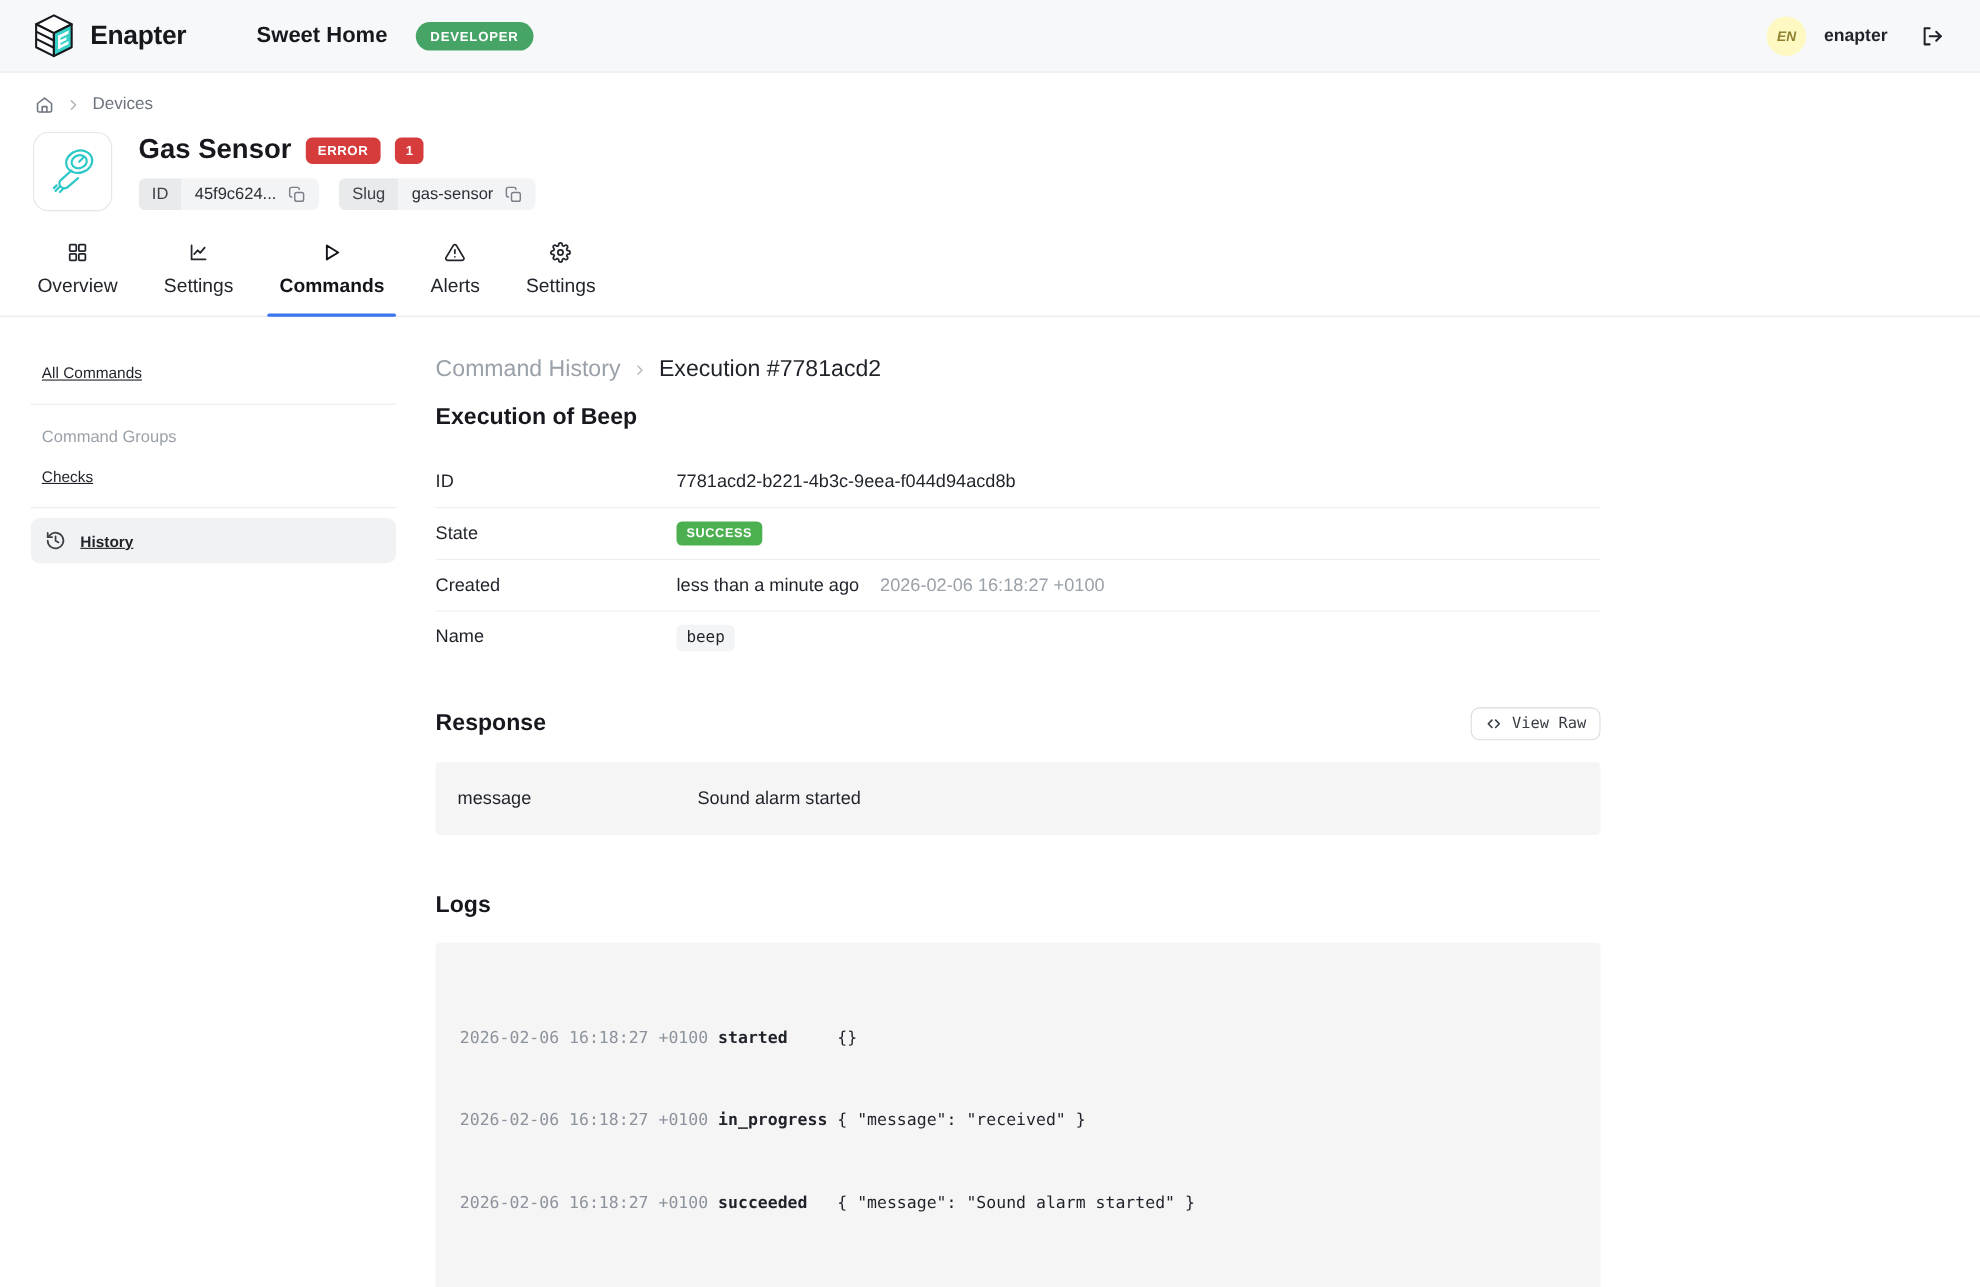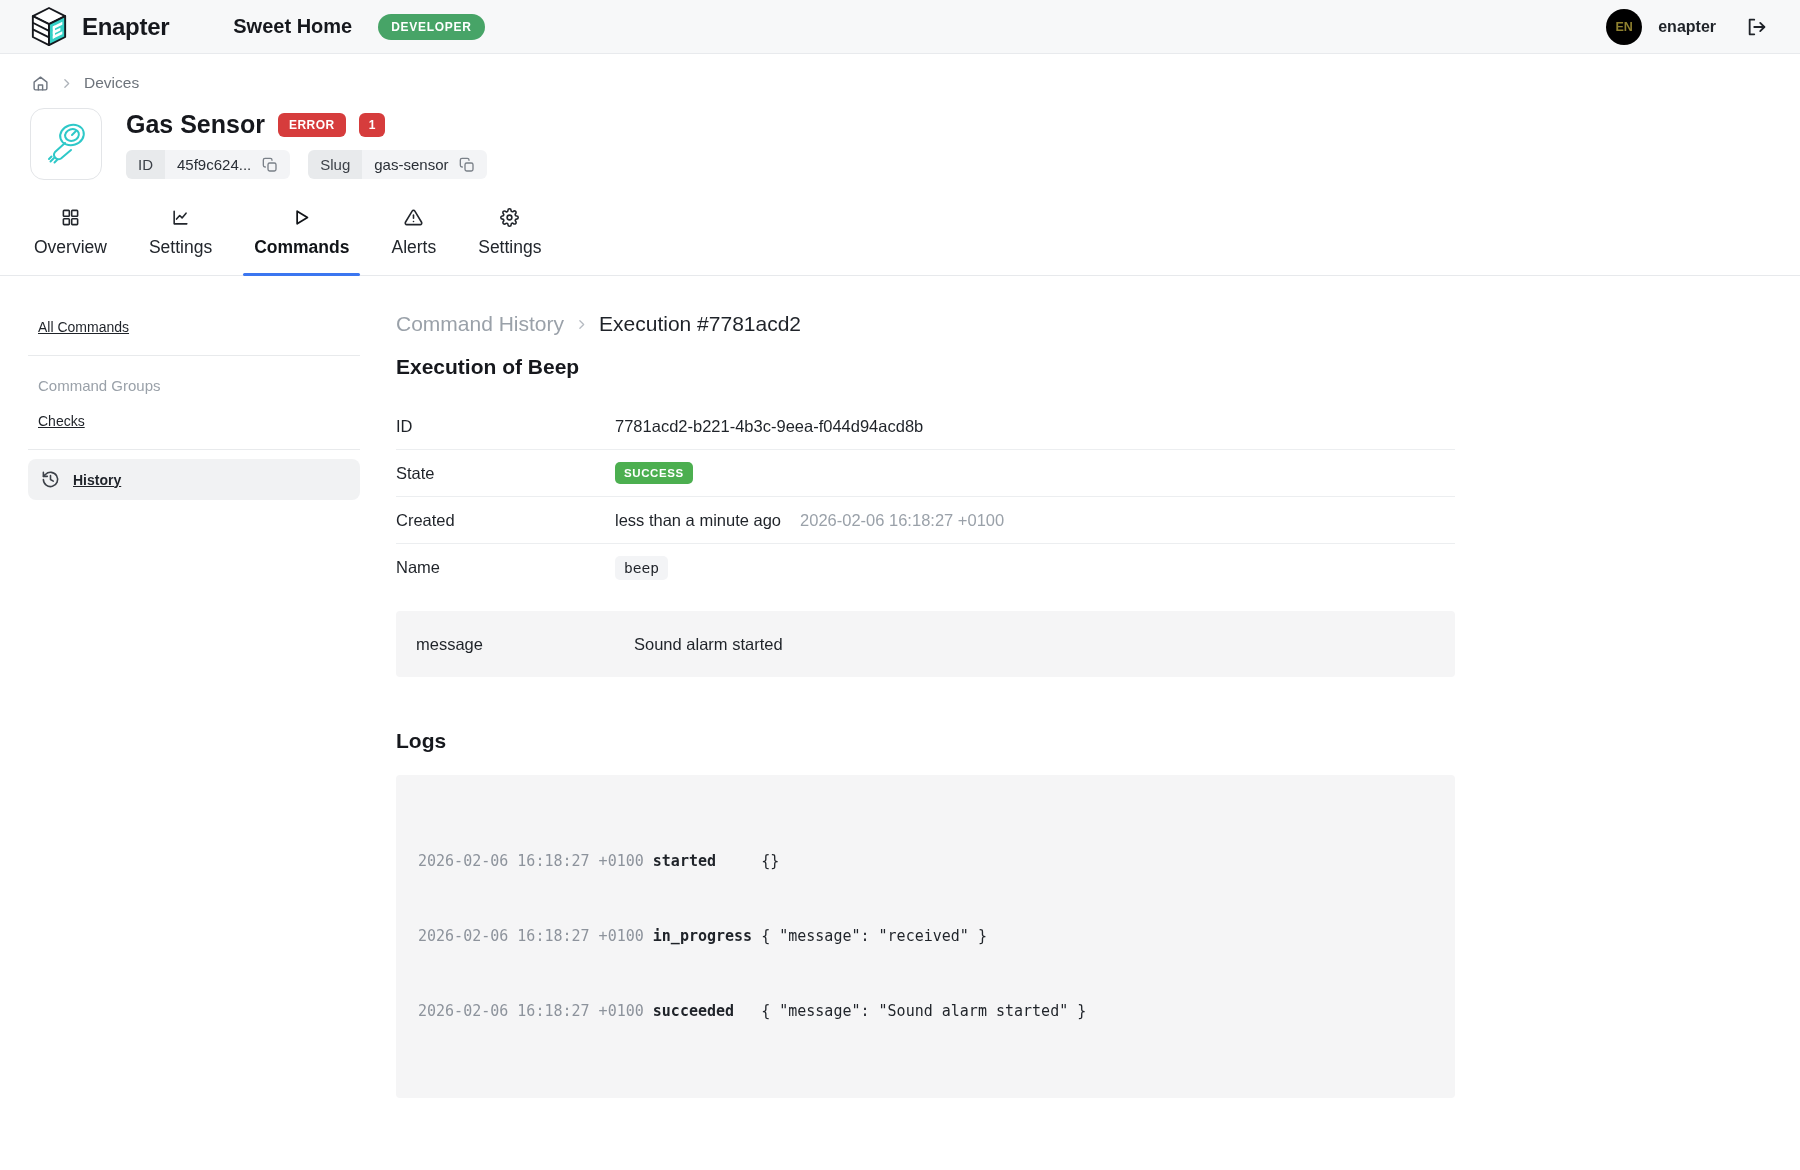--- a/index.html
+++ b/index.html
@@ -1,27 +1,27 @@
 <!DOCTYPE html>
 <html><head>
 <meta charset="utf-8">
 <style>
   * { margin:0; padding:0; box-sizing:border-box; }
   html,body { width:1800px; height:1170px; }
   body { font-family:"Liberation Sans",sans-serif; background:#ffffff; color:#1f2329; }
   svg { display:block; }
 
   
-  .topbar { height:54px; background:#f7f8f9; border-bottom:1px solid #e8eaed; display:flex; align-items:center; padding:0 30px; }
+  .topbar { height:66px; background:#f7f8f9; border-bottom:1px solid #e8eaed; display:flex; align-items:center; padding:0 30px; }
   .brand { display:flex; align-items:center; gap:14px; cursor:pointer; }
   .brand-name { font-size:24px; font-weight:700; letter-spacing:-0.3px; color:#16181d; }
   .site-name { font-size:20px; font-weight:700; margin-left:64px; color:#16181d; }
   .role-badge { margin-left:26px; background:#47a467; color:#fff; font-size:12px; font-weight:700; letter-spacing:0.7px; padding:6px 13px; border-radius:14px; }
   .topbar-right { margin-left:auto; display:flex; align-items:center; }
-  .avatar { width:36px; height:36px; border-radius:50%; background:#000000; color:#8f812f; display:flex; align-items:center; justify-content:center; font-size:12.5px; font-weight:700; cursor:pointer; }
+  .avatar { width:36px; height:36px; border-radius:50%; background:#fef9c3; color:#8f812f; display:flex; align-items:center; justify-content:center; font-size:12.5px; font-weight:700; cursor:pointer;font-style:italic; }
   .user-name { font-size:16px; font-weight:600; margin-left:16px; }
   .logout-btn { margin-left:28px; background:none; border:none; cursor:pointer; padding:2px; }
 
   
   .breadcrumb { display:flex; align-items:center; gap:11px; padding:20px 0 0 32px; font-size:15.5px; color:#8b9199; }
   .breadcrumb .crumb-link { color:#6d737b; cursor:pointer; }
 
   
   .device-header { display:flex; gap:24px; padding:16px 0 0 30px; }
   .device-icon-card { width:72px; height:72px; border:1px solid #e3e5e8; border-radius:14px; background:#fff; display:flex; align-items:center; justify-content:center; }
@@ -285,20 +285,32 @@
         </div>
       </div>
       <div class="detail-row no-border">
         <div class="detail-label">Name</div>
         <div class="detail-value">
           <span class="name-chip">beep</span>
         </div>
       </div>
     </div>
 
+    <div class="section-head">
+      <h3 class="section-title">Response</h3>
+      <button class="view-raw">
+        <span>
+          <svg width="16" height="16" viewBox="0 0 24 24" fill="none" stroke="#383d44" stroke-width="2.2" stroke-linecap="round" stroke-linejoin="round">
+            <polyline points="9.5 7 4.5 12 9.5 17"></polyline>
+              <polyline points="14.5 7 19.5 12 14.5 17"></polyline>
+          </svg>
+        </span>
+        <span>View Raw</span>
+      </button>
+    </div>
     <div class="kv-box">
       <div class="kv-row">
         <div class="kv-key">message</div>
         <div class="kv-value">Sound alarm started</div>
       </div>
     </div>
 
     <h3 class="section-title logs-title">Logs</h3>
     <div class="logs-box">
       <div class="log-line"><span class="log-ts">2026-02-06 16:18:27 +0100</span><span class="log-state">started</span><span class="log-payload">{}</span></div>

